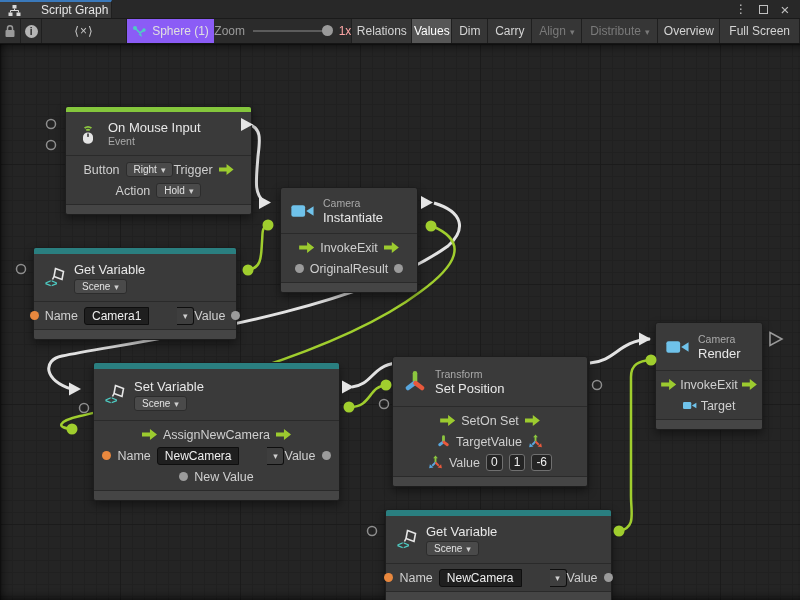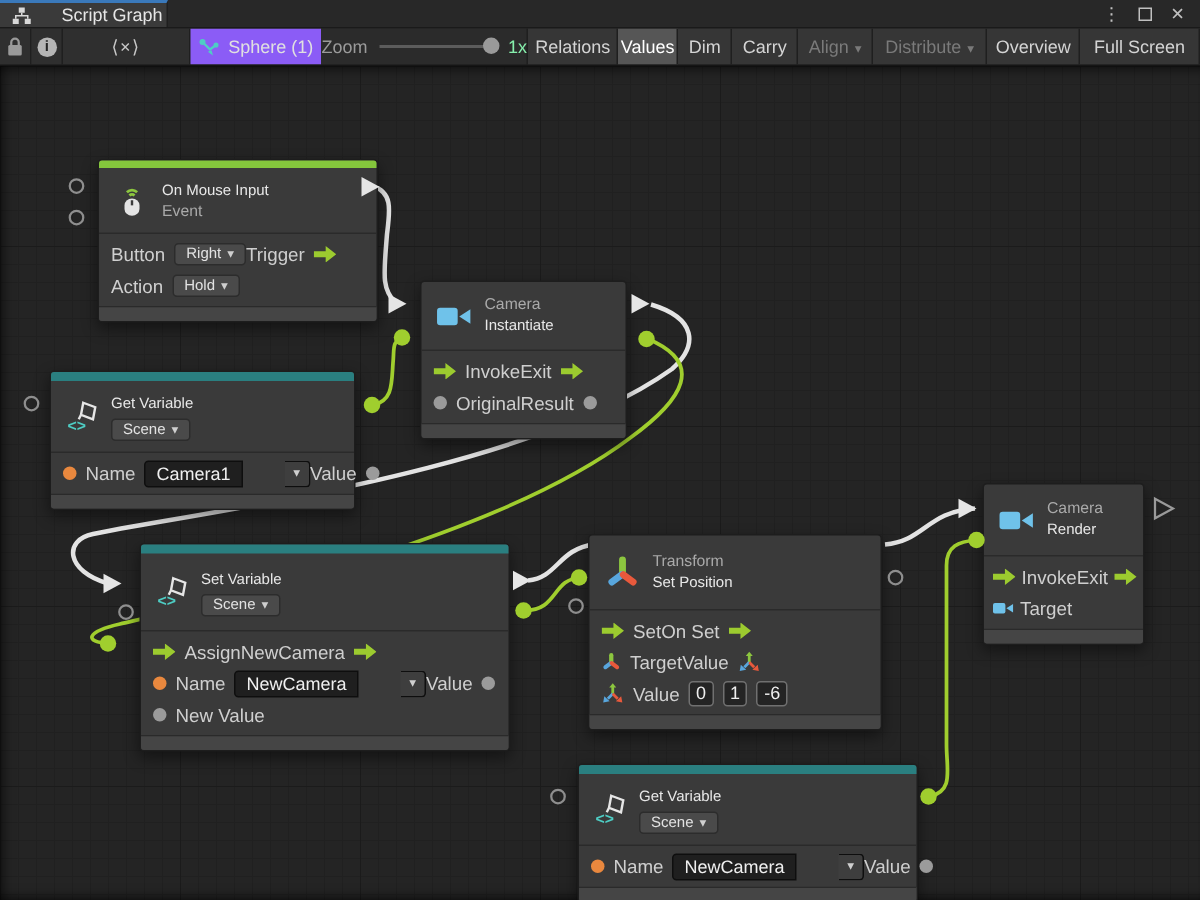--- a/index.html
+++ b/index.html
@@ -39,24 +39,24 @@
     box-shadow:inset 10px 0 8px -8px rgba(0,0,0,.6),inset 0 10px 8px -8px rgba(0,0,0,.6),inset 0 -10px 8px -8px rgba(0,0,0,.6);}
   svg.layer{position:absolute;left:0;top:0;z-index:5;}
   svg.layer.top{z-index:30;pointer-events:none;}
 
   
   .node{position:absolute;z-index:10;background:#3a3a3a;border:1px solid #1d1d1d;border-radius:3px;box-shadow:0 4px 10px rgba(0,0,0,.45);}
   .accent{height:6px;border-radius:2px 2px 0 0;}
   .accent.green{background:#84c63c;height:5px;}
   .accent.teal{background:#2a7f80;}
   .nhead{display:flex;align-items:center;gap:8px;padding:6px 10px 5px 10px;border-bottom:1px solid #2a2a2a;}
-  .ntitle{font-size:10px;color:#e8e8e8;line-height:15px;white-space:nowrap;}
+  .ntitle{font-size:13px;color:#e8e8e8;line-height:15px;white-space:nowrap;}
   .ncat,.nsub{font-size:10.5px;color:#a9a9a9;line-height:13px;white-space:nowrap;}
   .nbody{padding:3px 0;}
-  .prow{display:flex;align-items:center;justify-content:flex-start;height:21px;padding:0 8px;}
+  .prow{display:flex;align-items:center;justify-content:center;height:21px;padding:0 8px;}
   .pgroup{display:flex;align-items:center;gap:6px;}
   .plabel{color:#cfcfcf;font-size:12.5px;white-space:nowrap;}
   .nfoot{height:10px;background:#454545;border-top:1px solid #2a2a2a;border-radius:0 0 2px 2px;}
 
   .dot{width:9px;height:9px;border-radius:50%;background:#9b9b9b;flex:none;}
   .dot.orange{background:#e9883e;}
   .farrow{width:15px;height:11px;background:#9ccb2f;flex:none;
     clip-path:polygon(0 32%,53% 32%,53% 0,100% 50%,53% 100%,53% 68%,0 68%);}
   .dropdown{display:inline-flex;align-items:center;gap:4px;background:#4a4a4a;border:1px solid #2c2c2c;border-radius:3px;padding:1px 7px;color:#e2e2e2;font-size:10px;white-space:nowrap;}
   .dropdown::after{content:"\25BE";font-size:9px;color:#cfcfcf;}
@@ -115,21 +115,21 @@
           <circle cx="12" cy="5" r="1.7" fill="#4ecdc4"></circle>
           <path d="M6.5 9.5 L10 12 L9 8.5 Z" fill="#4ecdc4"></path>
         </svg>
       <span style="color:#e0e0e0;">Sphere (1)</span>
     </div>
     <div class="tb-seg" style="width:138px;background:#2b2b2b;">
       <span class="tb-label">Zoom</span>
       <span class="zoom-track">
           <span class="zoom-handle"></span>
         </span>
-      <span style="color:#86efac;">1x</span>
+      <span style="color:#fca5a5;">1x</span>
     </div>
     <div class="tb-btn" style="width:60px">
         <span>Relations</span>
       </div>
     <div class="tb-btn active" style="width:40px">
         <span>Values</span>
       </div>
     <div class="tb-btn" style="width:36px">
         <span>Dim</span>
       </div>

